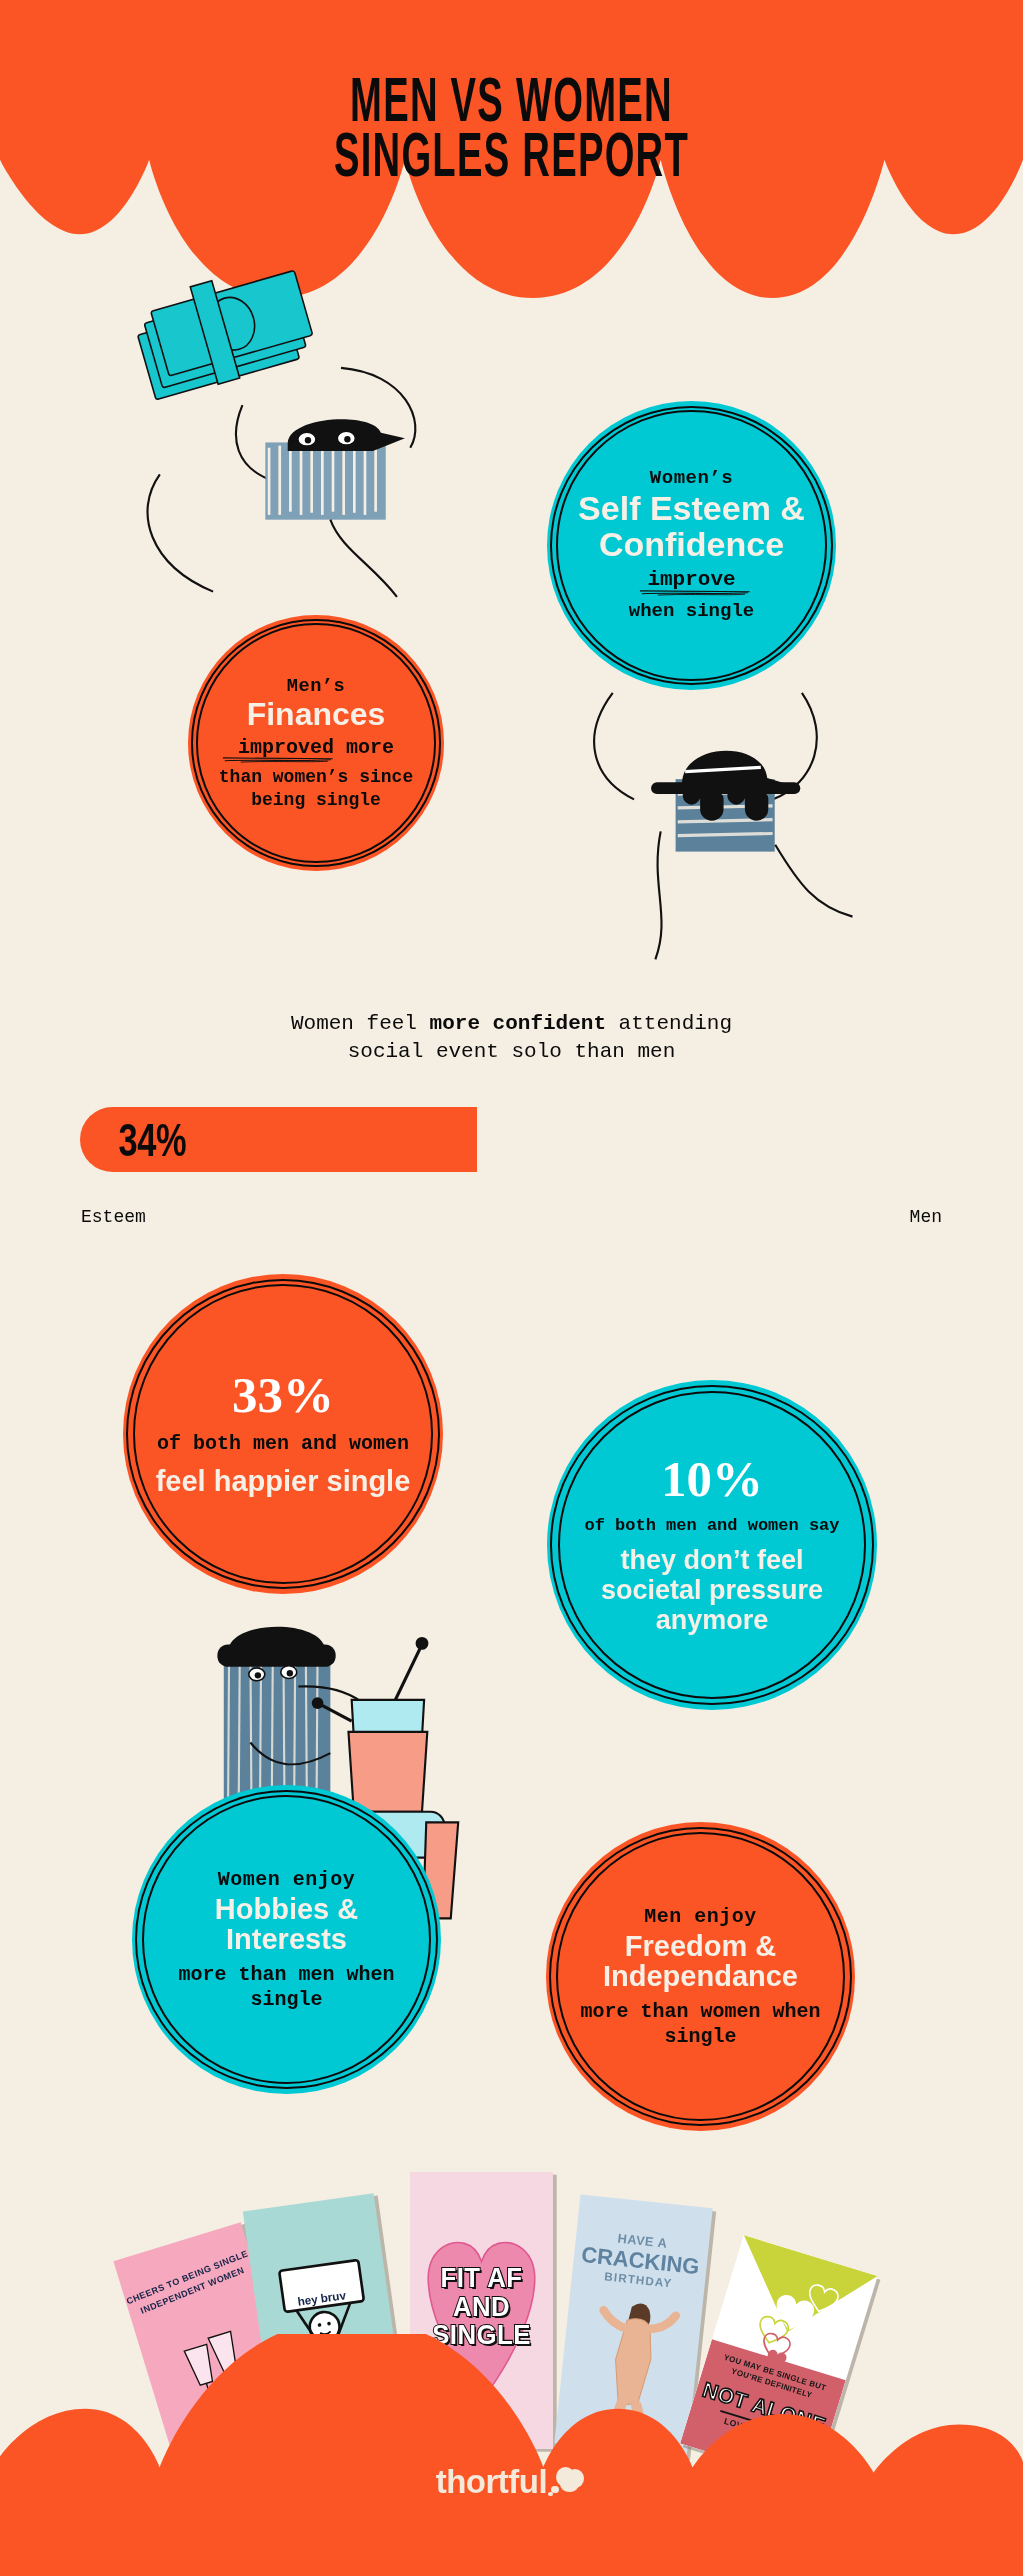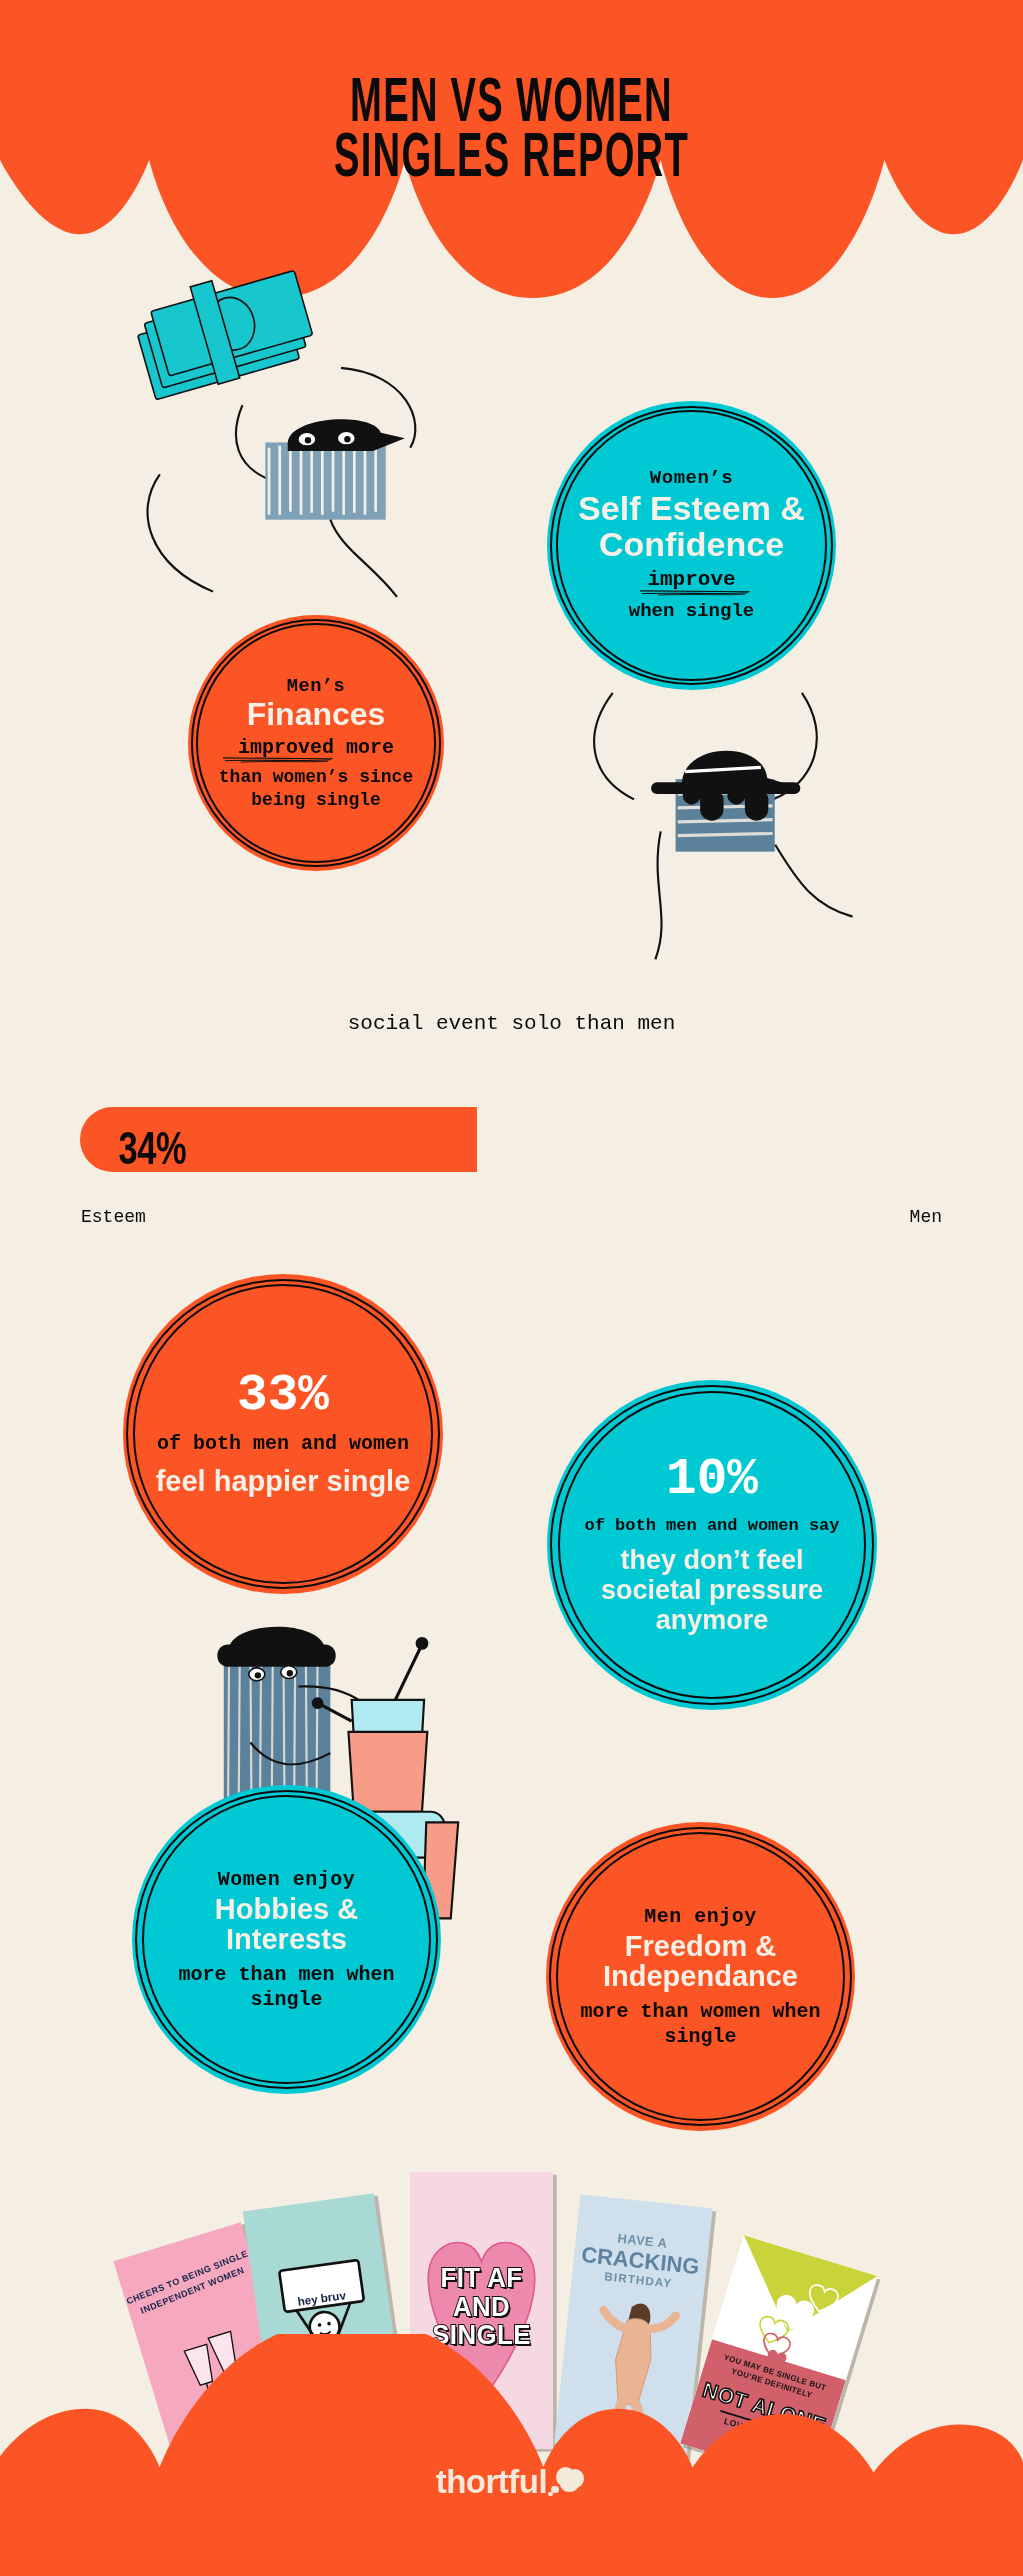--- a/index.html
+++ b/index.html
@@ -77,21 +77,21 @@
     line-height:1.2;
   }
   .b-under .scribble{
     position:absolute;left:-10%;right:-10%;bottom:-3.7px;height:7.5px;
   }
   .b-tail{
     font-family:"Liberation Mono","DejaVu Sans Mono",monospace;
     font-weight:bold; color:#0B0B0B; line-height:1.25;
   }
   .b-pct{
-    font-family:Liberation Mono, monospace;
+    font-family:Liberation Serif, serif;
     font-weight:bold; color:#FFFFFF; line-height:1;
   }
   .b-sub{
     font-family:"Liberation Mono","DejaVu Sans Mono",monospace;
     font-weight:bold; color:#0B0B0B; line-height:1.22;
   }
   .b-msg{
     font-family:"Liberation Sans",sans-serif;
     font-weight:bold; color:#F7F0E6; line-height:1.1;
   }
@@ -161,21 +161,21 @@
   .conf-caption .thin{font-weight:normal;}
   .bar{
     position:absolute; left:80px; top:1107px;
     width:794px; height:65px;
     border-radius:33px;
     overflow:hidden;
     display:flex;
     z-index:5;
   }
   .bar .seg{
-    display:flex; align-items:flex-end;
+    display:flex; align-items:center;
     height:100%;
   }
   .bar .seg-f{ background:#FB5526; justify-content:flex-start; }
   .bar .seg-m{ background:#00C9D4; justify-content:flex-end; }
   .bar .val{
     font-family:"Liberation Sans Narrow","Liberation Sans",sans-serif;
     font-weight:bold;
     font-size:42px;
     color:#0B0B0B;
     transform:scaleX(0.82) scaleY(1.12);
@@ -438,20 +438,23 @@
           <path d="M2,4 L236,6" stroke="#111" stroke-width="2.2" fill="none"></path>
           <path d="M6,10 C80,7 170,12 232,8" stroke="#111" stroke-width="2.2" fill="none"></path>
           <path d="M40,13 C110,10 190,14 226,11" stroke="#111" stroke-width="2" fill="none"></path>
         </svg>
       </div>
       <div class="b-tail">than women’s since being single</div>
     </div>
   </div>
 
   <div class="conf-caption">
+    <div>
+      <span class="thin">Women feel </span><b>more confident</b><span class="thin"> attending</span>
+    </div>
     <div class="thin">social event solo than men</div>
   </div>
 
   <div class="bar">
     <div class="seg seg-f" style="width:50%;">
       <span class="val">34%</span>
     </div>
   </div>
   <div class="axis-lbl" id="axis-female">Esteem</div>
   <div class="axis-lbl" id="axis-men">Men</div>

